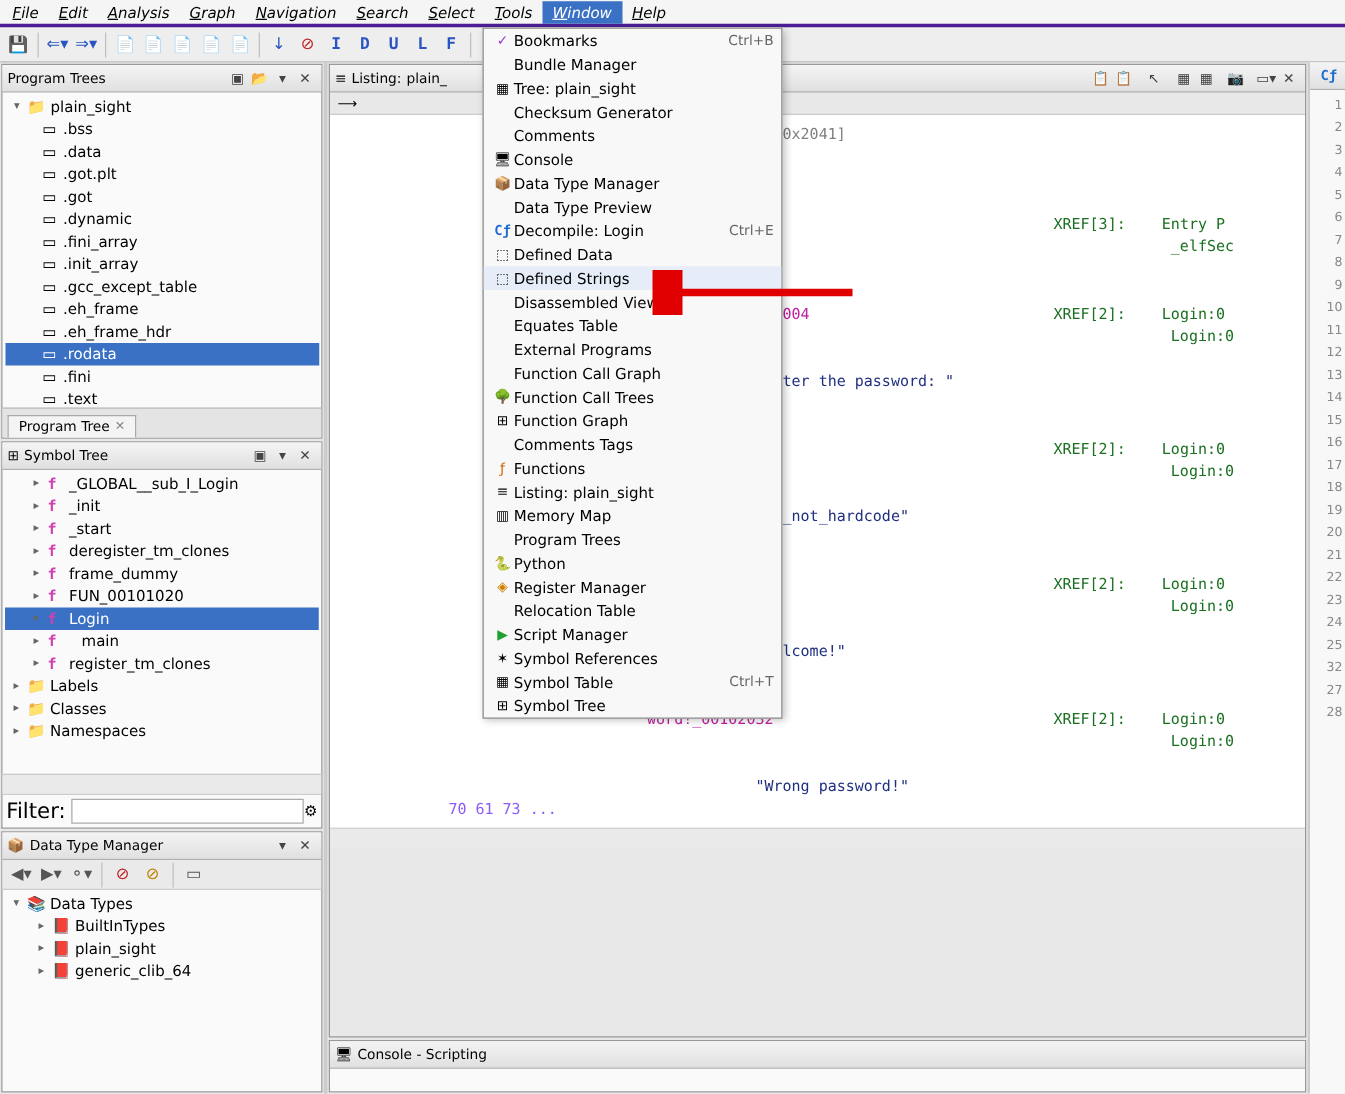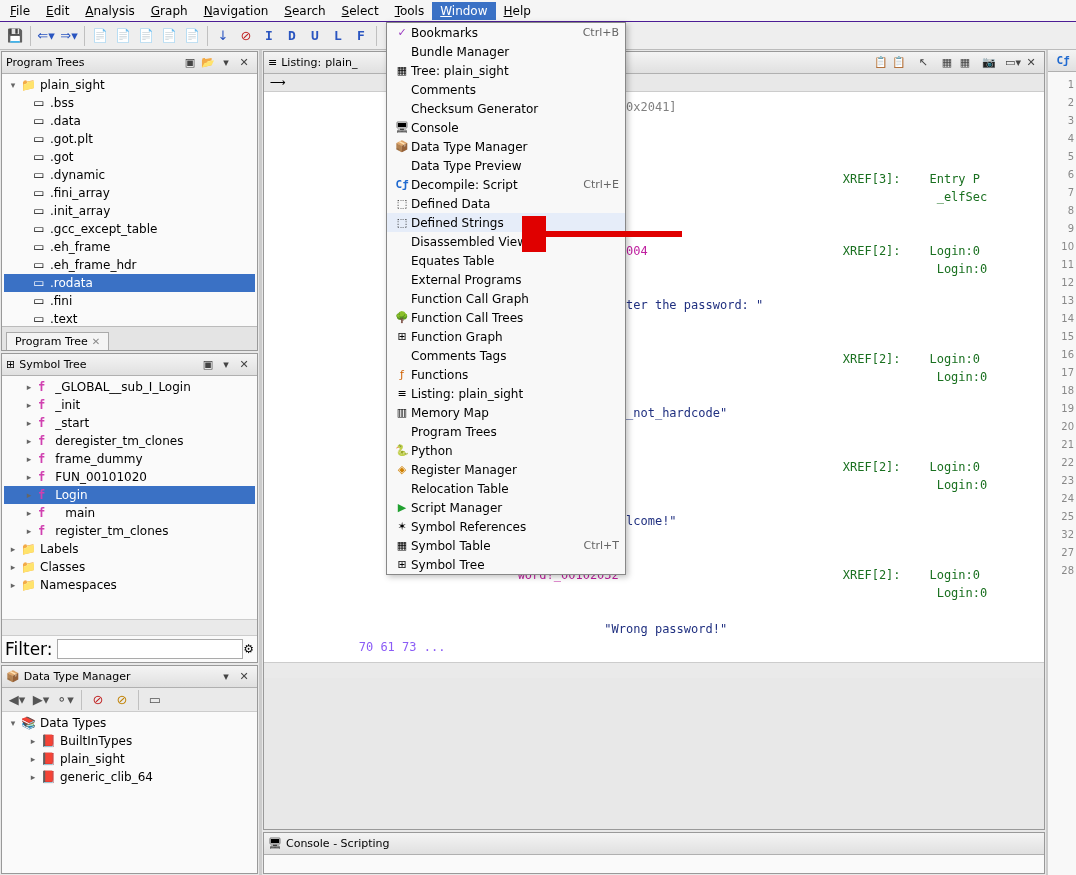--- a/index.html
+++ b/index.html
@@ -8,24 +8,25 @@
   font-size: 12px;
   background: #e8e8e8;
   width: 1076px;
   height: 875px;
   overflow: hidden;
   position: relative;
 }
 .menubar {
   height: 22px;
   background: #f5f5f5;
-  border-bottom: 1px solid #4c1d95;
+  border-bottom: 3px solid #4c1d95;
   display: flex;
   align-items: center;
   padding: 0 2px;
+  font-style: italic;
 }
 .menubar .menu-item {
   padding: 2px 8px;
   cursor: pointer;
 }
 .menubar .menu-item.active {
   background: #3a71c5;
   color: white;
 }
 .main-toolbar {
@@ -299,46 +300,46 @@
       <span class="drop-label">Bundle Manager</span>
       <span class="drop-accel"></span>
     </div>
     <div class="drop-item">
       <span class="drop-icon">▦</span>
       <span class="drop-label">Tree: plain_sight</span>
       <span class="drop-accel"></span>
     </div>
     <div class="drop-item">
       <span class="drop-icon"></span>
+      <span class="drop-label">Checksum Generator</span>
+      <span class="drop-accel"></span>
+    </div>
+    <div class="drop-item">
+      <span class="drop-icon"></span>
       <span class="drop-label">Comments</span>
-      <span class="drop-accel"></span>
-    </div>
-    <div class="drop-item">
-      <span class="drop-icon"></span>
-      <span class="drop-label">Checksum Generator</span>
       <span class="drop-accel"></span>
     </div>
     <div class="drop-item">
       <span class="drop-icon">🖥</span>
       <span class="drop-label">Console</span>
       <span class="drop-accel"></span>
     </div>
     <div class="drop-item">
       <span class="drop-icon">📦</span>
       <span class="drop-label">Data Type Manager</span>
       <span class="drop-accel"></span>
     </div>
     <div class="drop-item">
       <span class="drop-icon"></span>
       <span class="drop-label">Data Type Preview</span>
       <span class="drop-accel"></span>
     </div>
     <div class="drop-item">
       <span class="drop-icon" style="color: rgb(32, 106, 208); font-family: monospace; font-weight: bold;">Cƒ</span>
-      <span class="drop-label">Decompile: Script</span>
+      <span class="drop-label">Decompile: Login</span>
       <span class="drop-accel">Ctrl+E</span>
     </div>
     <div class="drop-item">
       <span class="drop-icon">⬚</span>
       <span class="drop-label">Defined Data</span>
       <span class="drop-accel"></span>
     </div>
     <div class="drop-item highlight">
       <span class="drop-icon">⬚</span>
       <span class="drop-label">Defined Strings</span>

